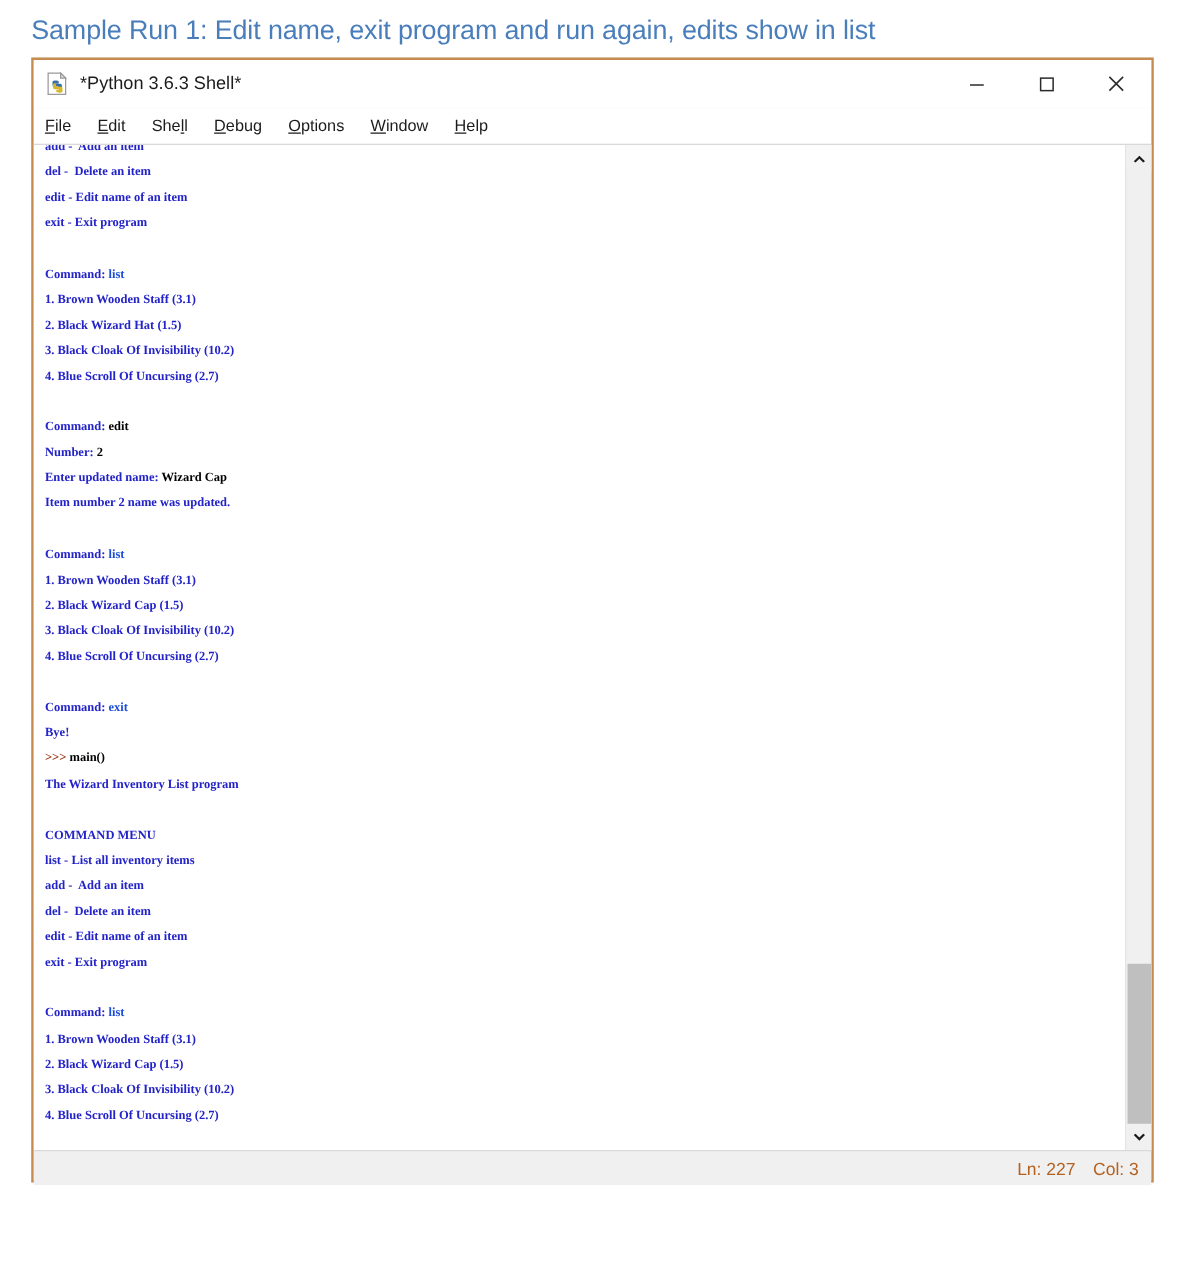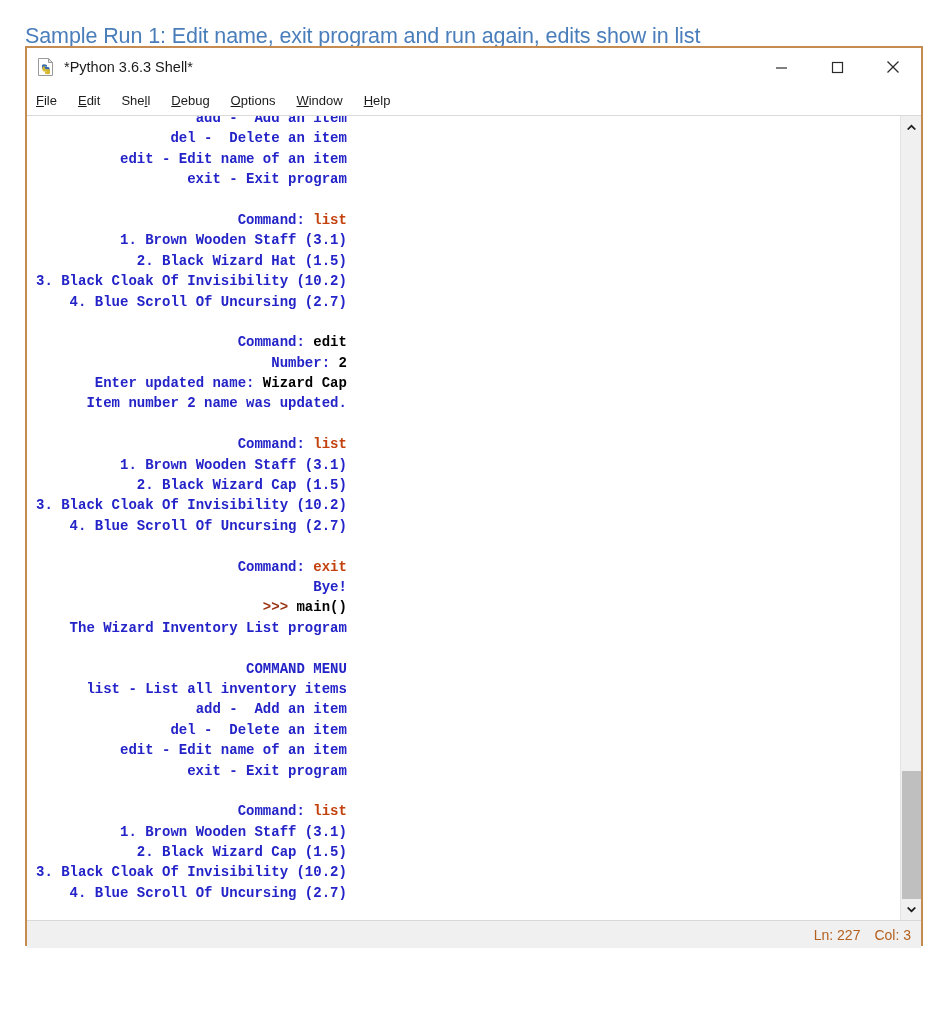--- a/index.html
+++ b/index.html
@@ -11,21 +11,21 @@
     overflow: hidden;
   }
   body {
     font-family: "Liberation Sans", sans-serif;
   }
 
   
   #caption {
     position: absolute;
     left: 25px;
-    top: 24px;
+    top: 12px;
     font-family: "Liberation Sans", sans-serif;
     font-size: 21.5px;
     color: #4a7ebb;
     letter-spacing: -0.1px;
     white-space: nowrap;
   }
 
   
   #window {
     position: absolute;
@@ -109,30 +109,29 @@
     overflow: hidden;
     position: relative;
     padding-left: 9px;
     padding-top: 0px;
     box-sizing: border-box;
   }
   #lines {
     position: absolute;
     left: 9px;
     top: -8px;
-    font-family: Liberation Mono, monospace;
-    font-size: 14px;
+    font-family: Liberation Serif, serif;
+    font-size: 10px;
     font-weight: bold;
     line-height: 20.4px;
     white-space: pre;
-    text-align: right;
   }
   .ln { height: 20.4px; }
   .c-out  { color: #2323c8; }   
-  .c-in   { color: #c2410c; }   
+  .c-in   { color: #1d4ed8; }   
   .c-user { color: #000000; }   
   .c-prompt { color: #9a3412; } 
 
   
   #scrollbar {
     flex: 0 0 21px;
     width: 21px;
     background: #f0f0f0;
     position: relative;
     border-left: 1px solid #e3e3e3;

